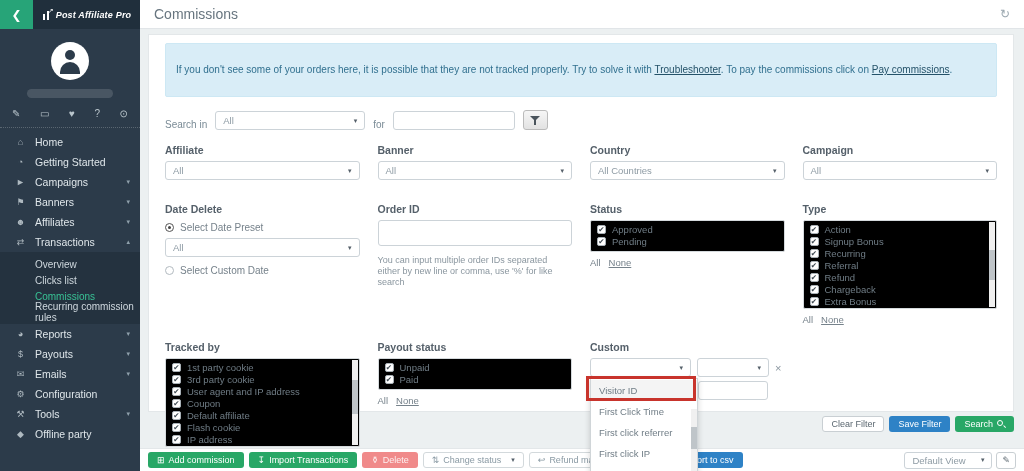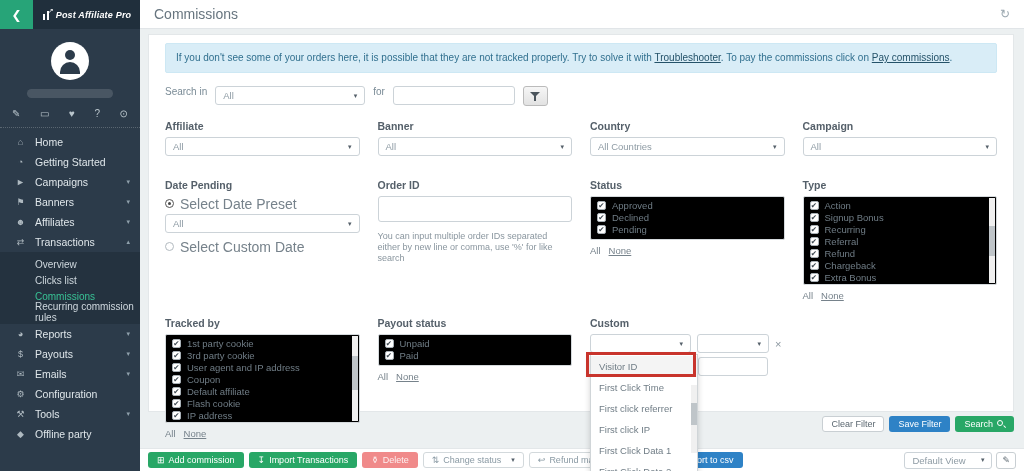--- a/index.html
+++ b/index.html
@@ -42,43 +42,43 @@
 .main { position:absolute; left:140px; top:0; width:884px; height:471px; }
 .top-header { position:absolute; left:0; top:0; right:0; height:29px; background:#fff;
   border-bottom:1px solid #e1e5e8; display:flex; align-items:center; padding:0 14px; }
 .page-title { font-size:14px; color:#67757f; }
 .refresh { margin-left:auto; color:#9aa7af; font-size:12px; cursor:pointer; }
 
 .card { position:absolute; left:8px; right:10px; top:34px; height:378px; background:#fff;
   border:1px solid #e3e7e9; padding:8px 16px 0; }
 
 .alert { background:#d9edf7; border:1px solid #cde8f4; color:#31708f; font-size:10px;
-  padding:8px 10px; border-radius:2px; line-height:12px; }
+  padding:20px 10px; border-radius:2px; line-height:12px; }
 .alert a { color:#245269; text-decoration:underline; cursor:pointer; }
 
-.search-row { display:flex; align-items:flex-start; gap:8px; margin-top:13px; font-size:10px; color:#7a8b96; }
+.search-row { display:flex; align-items:flex-end; gap:8px; margin-top:13px; font-size:10px; color:#7a8b96; }
 .sel { display:flex; align-items:center; justify-content:space-between; background:#fff;
   border:1px solid #ccd3d8; border-radius:3px; height:19px; padding:0 7px;
   font-size:9.5px; color:#8e9ba4; cursor:pointer; }
 .caret { font-size:7px; color:#55606a; margin-left:6px; }
 .tinput { border:1px solid #ccd3d8; border-radius:3px; height:19px; padding:0 6px;
   font-size:9.5px; color:#555; font-family:"Liberation Sans",sans-serif; background:#fff; }
 .filter-btn { width:25px; height:20px; background:linear-gradient(#f6f6f6,#e2e2e2);
   border:1px solid #bbb; border-radius:3px; display:flex; align-items:center; justify-content:center; cursor:pointer; }
 .funnel { position:relative; width:10px; height:9px; }
 .funnel::before { content:""; position:absolute; left:0; top:0; border-left:5px solid transparent;
   border-right:5px solid transparent; border-top:5px solid #4a545c; }
 .funnel::after { content:""; position:absolute; left:4px; top:4px; width:2px; height:5px; background:#4a545c; }
 
 .fgrid { display:grid; grid-template-columns:repeat(4,1fr); column-gap:18px; }
 .row1 { margin-top:14px; }
 .row2 { margin-top:23px; }
 .row3 { margin-top:16px; }
 .flabel { font-size:10.5px; font-weight:bold; color:#55606a; margin-bottom:5px; }
-.radio-row { display:flex; align-items:center; gap:6px; font-size:14px; color:#76828b; height:15px; }
+.radio-row { display:flex; align-items:center; gap:6px; font-size:10px; color:#76828b; height:15px; }
 .radio { width:9px; height:9px; border:1px solid #b2bac0; border-radius:50%; background:#fff; position:relative; }
 .radio.sel-r { border-color:#555; }
 .radio.sel-r::before { content:""; position:absolute; left:2px; top:2px; width:3px; height:3px;
   background:#444; border-radius:50%; }
 textarea.order-ta { width:100%; height:26px; border:1px solid #ccd3d8; border-radius:3px;
   resize:none; font-family:"Liberation Sans",sans-serif; font-size:9.5px; }
 .help-text { font-size:9px; color:#8a969f; line-height:11px; margin-top:5px; }
 
 .lb { position:relative; background:#000000; border:1px solid #d5dadd; border-radius:2px; padding:3px 0; }
 .opt { display:flex; align-items:center; gap:6px; padding:0 6px; font-size:9.5px;
@@ -266,21 +266,21 @@
         <div class="flabel">Campaign</div>
         <div class="sel">
           <span>All</span>
           <span class="caret">▾</span>
         </div>
       </div>
     </div>
 
     <div class="fgrid row2">
       <div>
-        <div class="flabel">Date Pending</div>
+        <div class="flabel">Date Delete</div>
         <div class="radio-row">
           <span class="radio sel-r"></span>
           <span>Select Date Preset</span>
         </div>
         <div class="sel" style="margin:3px 0 6px">
           <span>All</span>
           <span class="caret">▾</span>
         </div>
         <div class="radio-row">
           <span class="radio"></span>
@@ -291,24 +291,20 @@
         <div class="flabel">Order ID</div>
         <textarea class="order-ta" style=""></textarea>
         <div class="help-text">You can input multiple order IDs separated either by new line or comma, use '%' for like search</div>
       </div>
       <div>
         <div class="flabel">Status</div>
         <div class="lb">
           <div class="opt">
               <span class="cb"></span>
               <span>Approved</span>
-            </div>
-          <div class="opt">
-              <span class="cb"></span>
-              <span>Declined</span>
             </div>
           <div class="opt">
               <span class="cb"></span>
               <span>Pending</span>
             </div>
         </div>
         <div class="allnone"><span class="la">All</span><span class="ln">None</span></div>
       </div>
       <div>
         <div class="flabel">Type</div>

